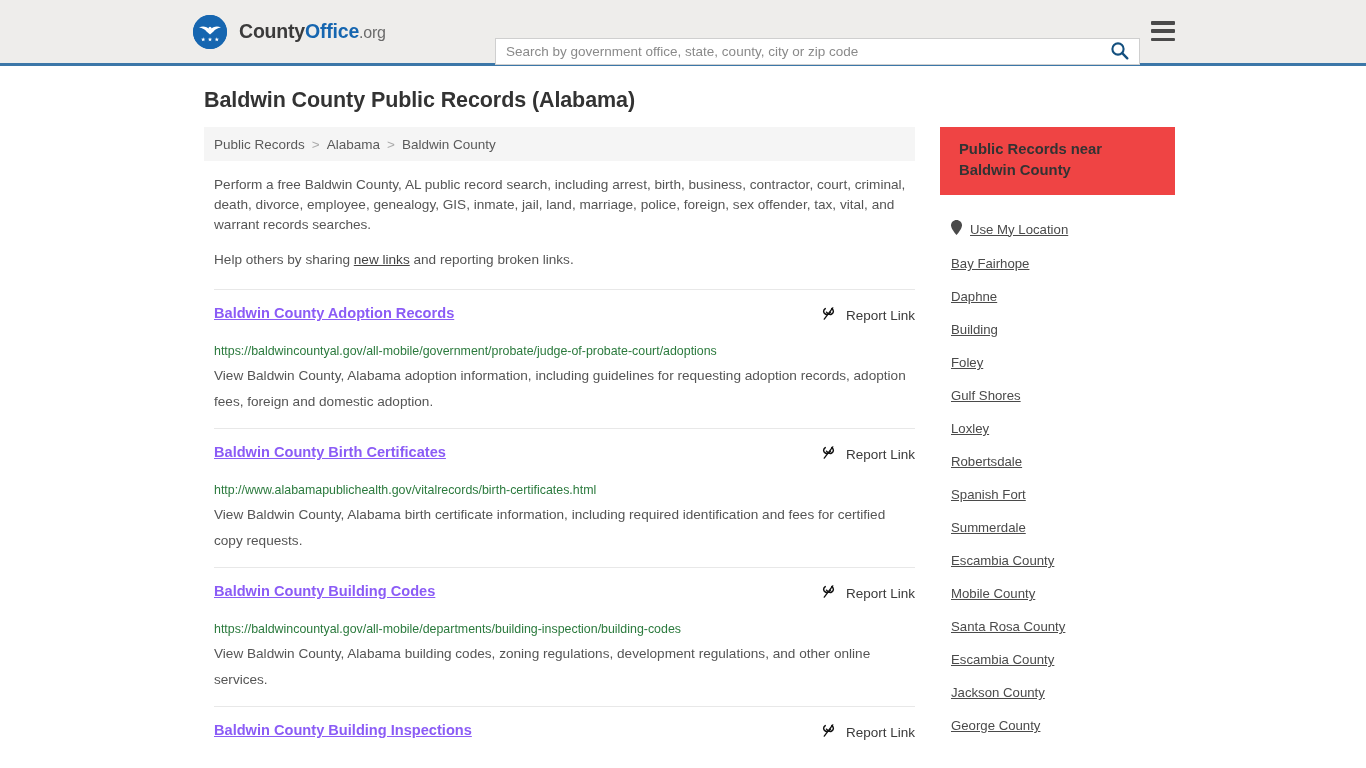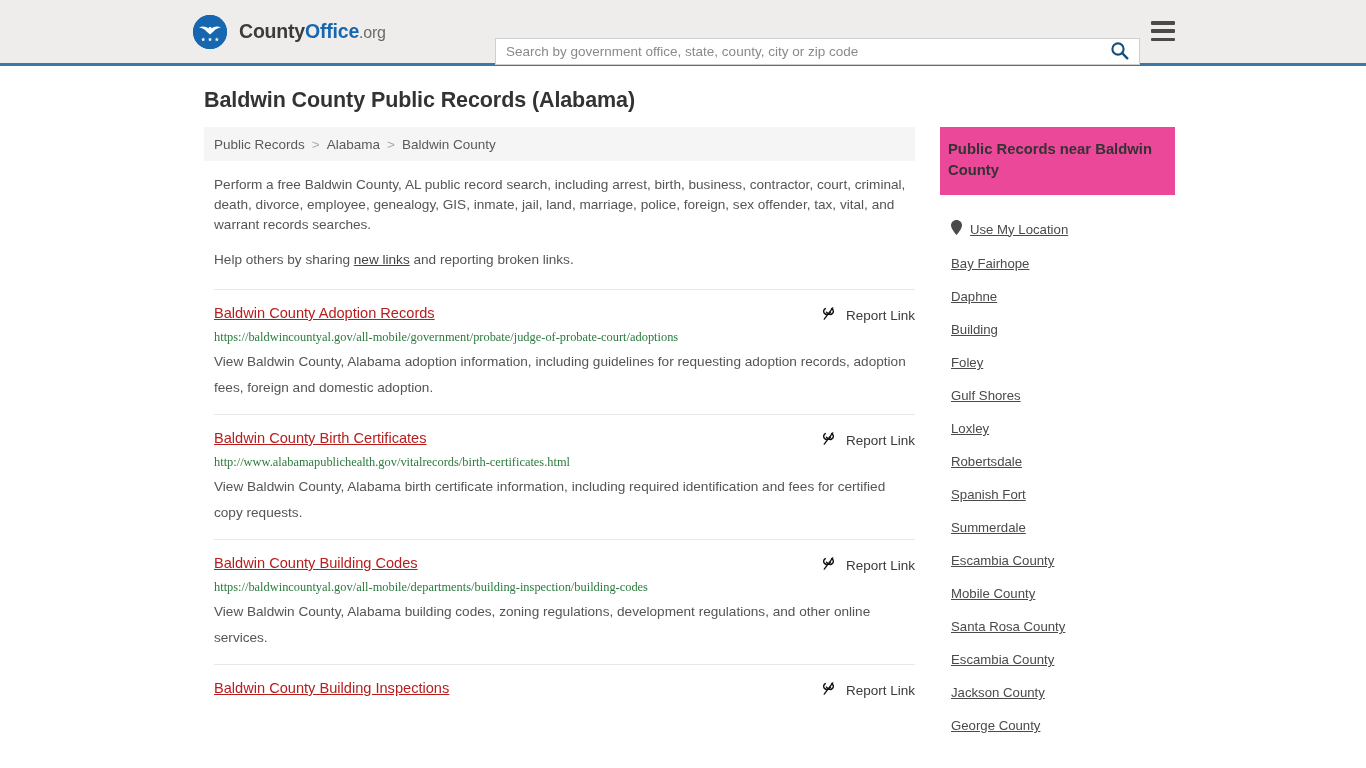--- a/index.html
+++ b/index.html
@@ -155,60 +155,59 @@
     padding: 14px 0 13px 0;
   }
   .result:first-child { border-top: 1px solid #e8e8e8; }
   .result-head {
     display: flex;
     align-items: flex-start;
     justify-content: space-between;
   }
   .result-title {
     font-size: 14.6px;
-    font-weight: normal;
-    color: #b91c1c;
+    font-weight: bold;
+    color: #8b5cf6;
     text-decoration: underline;
     cursor: pointer;
     line-height: 18px;
   }
   .report-link {
     display: flex;
     align-items: center;
     gap: 9px;
     cursor: pointer;
     flex: 0 0 auto;
     margin-right: 0px;
     padding-top: 1px;
   }
   .report-link-label {
     font-size: 13.5px;
     color: #3a3a3a;
   }
   .result-url {
     display: block;
-    margin-top: 4px;
+    margin-top: 18px;
     font-size: 12.4px;
     color: #2b7a3d;
     line-height: 15px;
     word-break: break-all;
     text-decoration: none;
-    font-family: Liberation Serif, serif;
   }
   .result-desc {
     margin: 4px 0 0 0;
     font-size: 13.6px;
     line-height: 26px;
     color: #555555;
   }
 
   
   .side-header {
-    background: #ec4899;
-    padding: 12px 14px 14px 8px;
+    background: #ef4444;
+    padding: 12px 14px 14px 19px;
     font-size: 14.8px;
     font-weight: bold;
     color: #333333;
     line-height: 21px;
   }
   .side-list { padding-top: 16px; }
   .side-item {
     display: flex;
     align-items: center;
     gap: 8px;

